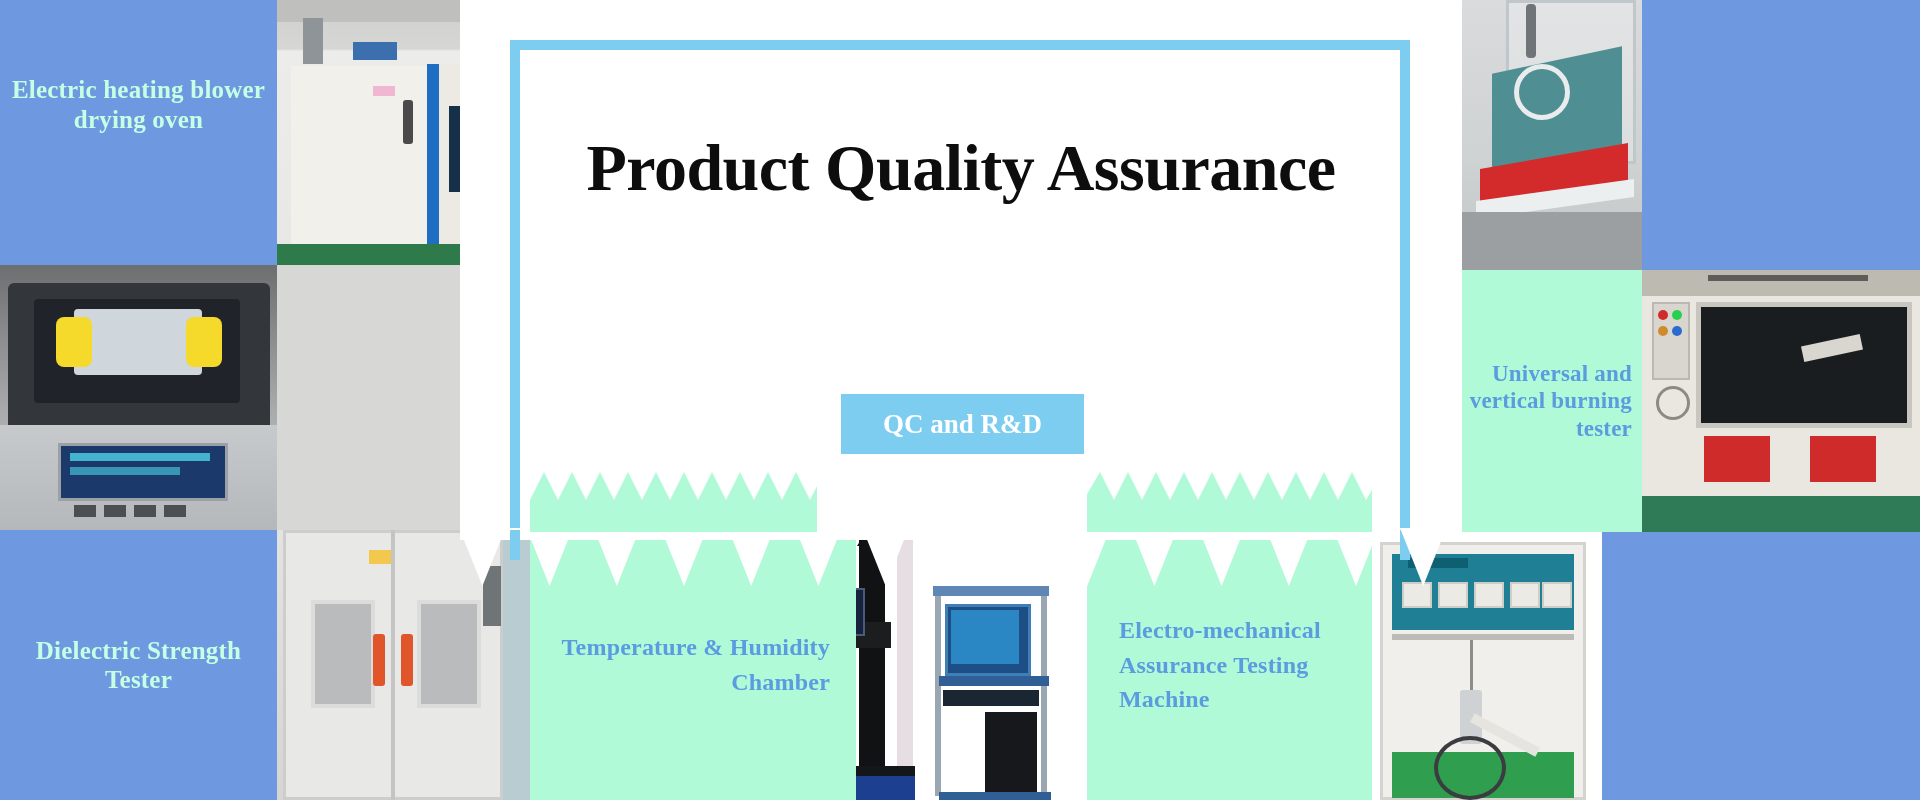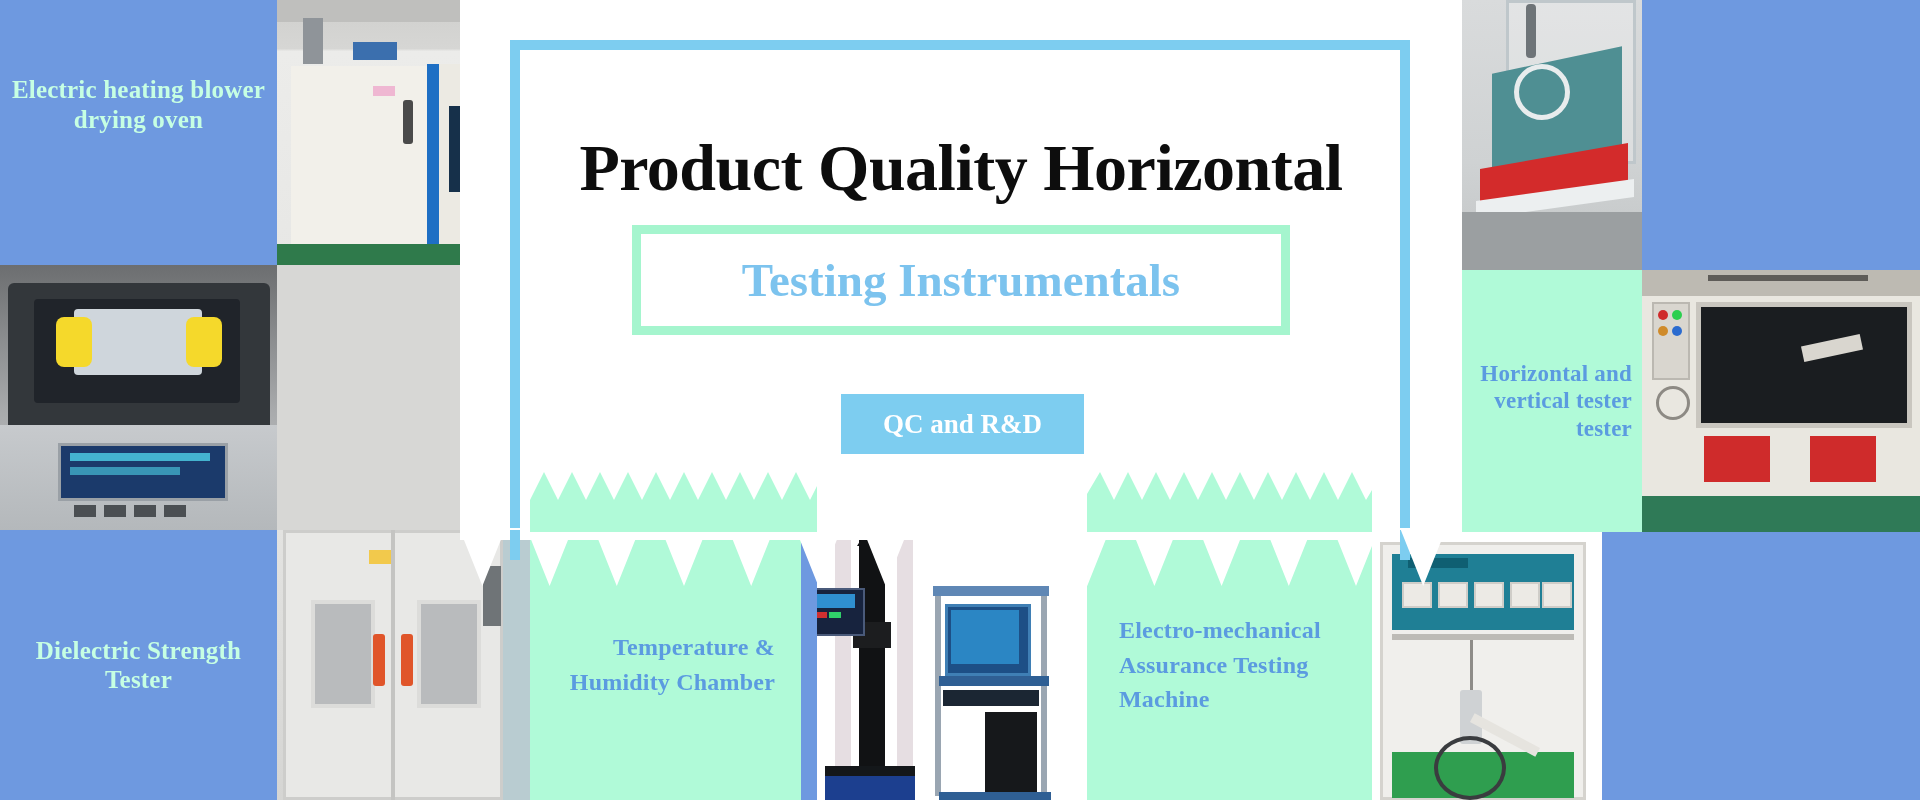--- a/index.html
+++ b/index.html
@@ -176,24 +176,24 @@
     <div style="position:absolute;left:98px;top:110px;width:3px;height:54px;background:#8e8c88;"></div>
     <div style="position:absolute;left:88px;top:160px;width:22px;height:54px;background:#cfd2d4;border-radius:3px;"></div>
     <div style="position:absolute;left:20px;top:222px;width:182px;height:46px;background:#2f9e4f;"></div>
     <div style="position:absolute;left:62px;top:206px;width:64px;height:56px;border:4px solid #3a3c3f;border-radius:50%;"></div>
     <div style="position:absolute;left:96px;top:200px;width:74px;height:10px;background:#e6e4df;transform:rotate(28deg);"></div>
   </div>
 
   <div class="tile" style="left:530px;top:0;width:1112px;height:0;"></div>
 
   <div class="panel mint-panel" style="left:1462px;top:270px;width:180px;height:262px;justify-content:flex-end;padding-right:10px;">
-    <div class="txt txt-blue" style="font-size:23px;text-align:right;">Horizontal and vertical tester tester</div>
-  </div>
-
-  <div class="panel mint-panel" style="left:530px;top:530px;width:271px;height:270px;justify-content:flex-end;padding-right:26px;">
+    <div class="txt txt-blue" style="font-size:23px;text-align:right;">Universal and vertical burning tester</div>
+  </div>
+
+  <div class="panel mint-panel" style="left:530px;top:530px;width:326px;height:270px;justify-content:flex-end;padding-right:26px;">
     <div class="txt txt-blue" style="font-size:24px;text-align:right;line-height:1.45;">Temperature &amp; Humidity Chamber</div>
   </div>
 
   <div class="panel mint-panel" style="left:1087px;top:530px;width:285px;height:270px;justify-content:flex-start;padding-left:32px;">
     <div class="txt txt-blue" style="font-size:24px;text-align:left;line-height:1.45;">Electro-mechanical Assurance Testing Machine</div>
   </div>
 
   <div class="panel blue-panel" style="left:0;top:0;width:277px;height:265px;justify-content:center;padding:0 8px;">
     <div class="txt txt-mint" style="font-size:25px;text-align:center;margin-top:-56px;">Electric heating blower drying oven</div>
   </div>
@@ -228,23 +228,20 @@
   <svg class="zig" style="left:530px;top:470px;width:287px;height:62px;z-index:43;" viewBox="0 0 287 62" preserveAspectRatio="none">
     <polygon fill="#B0FAD8" points="0,62 0,30 14,2 28,30 42,2 56,30 70,2 84,30 98,2 112,30 126,2 140,30 154,2 168,30 182,2 196,30 210,2 224,30 238,2 252,30 266,2 280,30 287,16 287,62"></polygon>
   </svg>
 
   <svg class="zig" style="left:1087px;top:470px;width:285px;height:62px;z-index:43;" viewBox="0 0 285 62" preserveAspectRatio="none">
     <polygon fill="#B0FAD8" points="0,62 0,24 13,2 27,30 41,2 55,30 69,2 83,30 97,2 111,30 125,2 139,30 153,2 167,30 181,2 195,30 209,2 223,30 237,2 251,30 265,2 279,30 285,20 285,62"></polygon>
   </svg>
 
   <div class="card-border"></div>
 
-  <div class="card-title">Product Quality Horizontal</div>
-
-  <div class="subtitle-box">
-    <div class="txt">Testing Instrumentals</div>
-  </div>
+  <div class="card-title">Product Quality Assurance</div>
+
 
   <div class="qc-btn">
     <div class="txt">QC and R&amp;D</div>
   </div>
 
 </div>
 
 </body></html>

